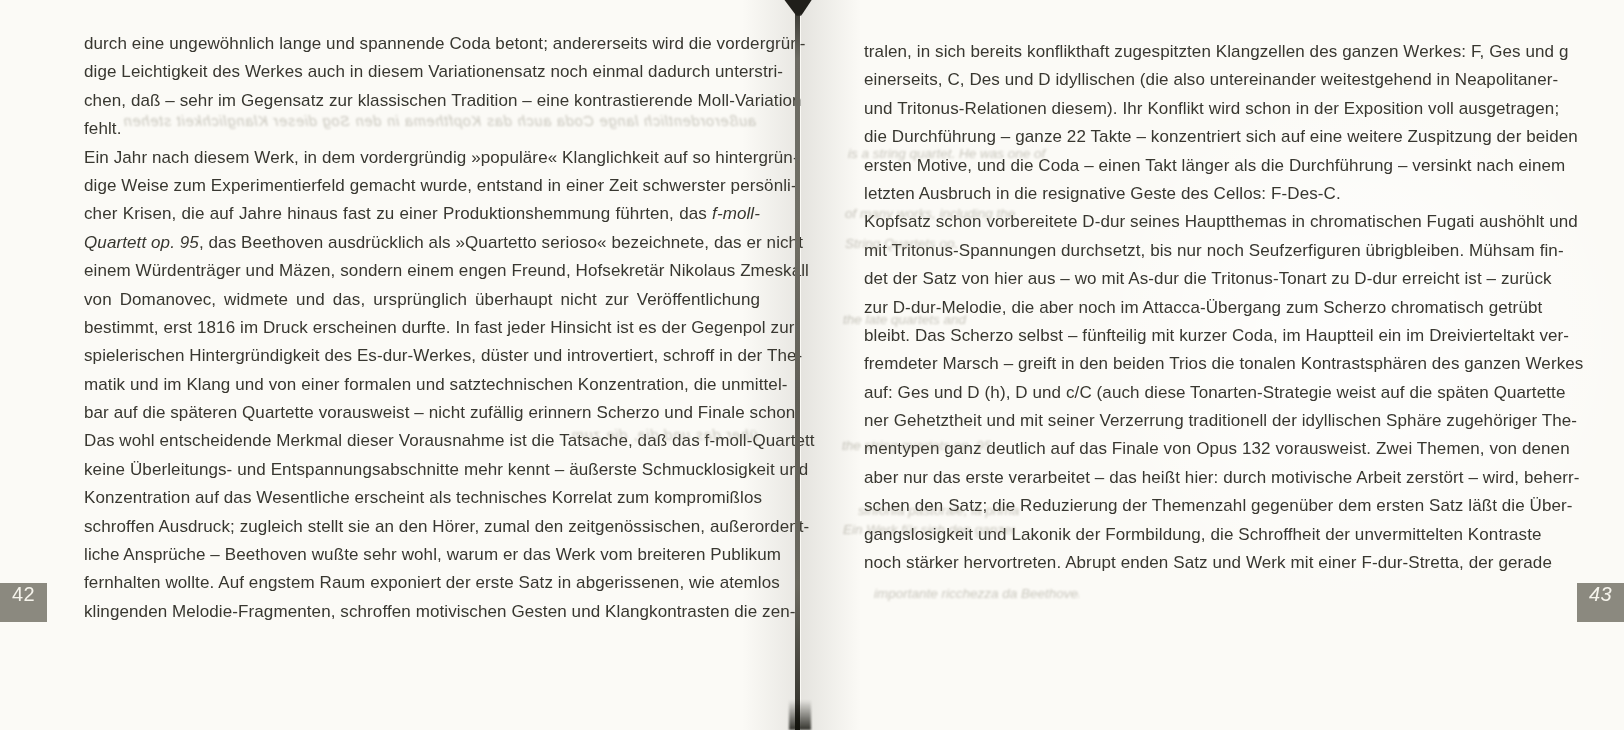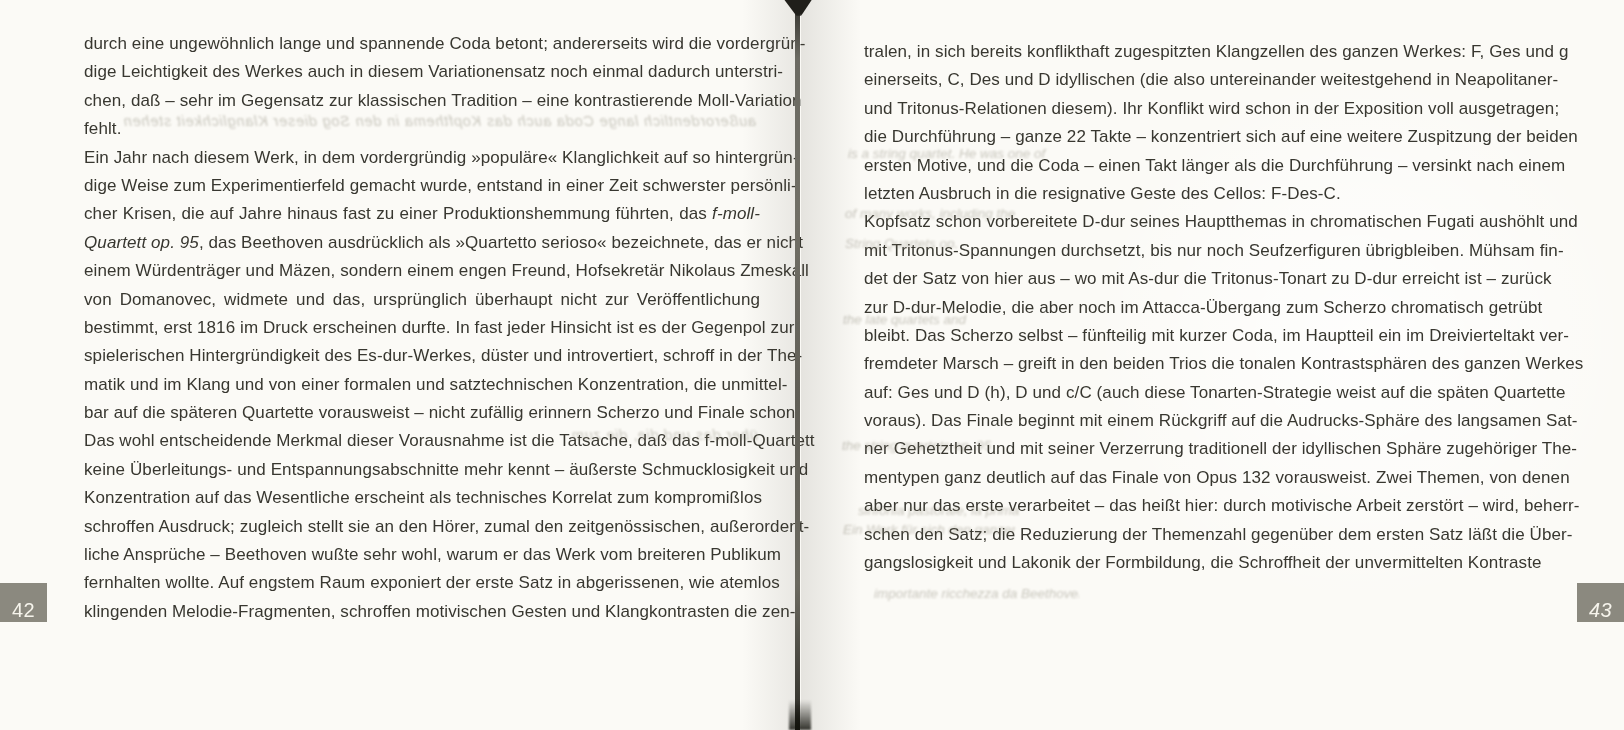--- a/index.html
+++ b/index.html
@@ -83,21 +83,21 @@
     background: linear-gradient(0deg, rgba(18,18,12,0.85) 0%, rgba(18,18,12,0) 100%);
     filter: blur(1.2px);
   }
 
   
   .page-tab {
     position: absolute; top: 583px; width: 47px; height: 39px;
     background: var(--tab-bg, #8b897f);
     color: var(--tab-text, #f6f4ec);
     font-size: 20px;
-    display: flex; align-items: flex-end; justify-content: center;
+    display: flex; align-items: flex-start; justify-content: center;
     letter-spacing: 0.5px;
   }
   .tab-left  { left: 0; }
   .tab-right { right: 0; font-style: italic; }
 </style>
 </head>
 <body>
 
 <div class="stage">
 
@@ -137,26 +137,26 @@
         <div class="text-line">die Durchführung – ganze 22 Takte – konzentriert sich auf eine weitere Zuspitzung der beiden</div>
         <div class="text-line">ersten Motive, und die Coda – einen Takt länger als die Durchführung – versinkt nach einem</div>
         <div class="text-line para-end">letzten Ausbruch in die resignative Geste des Cellos: F-Des-C.</div>
         <div class="text-line">Kopfsatz schon vorbereitete D-dur seines Hauptthemas in chromatischen Fugati aushöhlt und</div>
         <div class="text-line">mit Tritonus-Spannungen durchsetzt, bis nur noch Seufzerfiguren übrigbleiben. Mühsam fin-</div>
         <div class="text-line">det der Satz von hier aus – wo mit As-dur die Tritonus-Tonart zu D-dur erreicht ist – zurück</div>
         <div class="text-line">zur D-dur-Melodie, die aber noch im Attacca-Übergang zum Scherzo chromatisch getrübt</div>
         <div class="text-line">bleibt. Das Scherzo selbst – fünfteilig mit kurzer Coda, im Hauptteil ein im Dreivierteltakt ver-</div>
         <div class="text-line">fremdeter Marsch – greift in den beiden Trios die tonalen Kontrastsphären des ganzen Werkes</div>
         <div class="text-line">auf: Ges und D (h), D und c/C (auch diese Tonarten-Strategie weist auf die späten Quartette</div>
-        <div class="text-line">voraus). Das Finale beginnt mit einem Rückgriff auf die Audrucks-Sphäre des langsamen Sat-</div>
         <div class="text-line">ner Gehetztheit und mit seiner Verzerrung traditionell der idyllischen Sphäre zugehöriger The-</div>
         <div class="text-line">mentypen ganz deutlich auf das Finale von Opus 132 vorausweist. Zwei Themen, von denen</div>
         <div class="text-line">aber nur das erste verarbeitet – das heißt hier: durch motivische Arbeit zerstört – wird, beherr-</div>
         <div class="text-line">schen den Satz; die Reduzierung der Themenzahl gegenüber dem ersten Satz läßt die Über-</div>
         <div class="text-line">gangslosigkeit und Lakonik der Formbildung, die Schroffheit der unvermittelten Kontraste</div>
+        <div class="text-line">noch stärker hervortreten. Abrupt enden Satz und Werk mit einer F-dur-Stretta, der gerade</div>
       </div>
   </div>
 
   <div id="ghosts">
       <div class="ghost mirrored" style="top: 113px; left: 118px; width: 638px;">außerordentlich lange Coda auch das Kopfthema in den Sog dieser Klanglichkeit stehen</div>
       <div class="ghost mirrored" style="top: 427px; left: 566px; width: 192px;">über das und die, die zum Inhalt einen</div>
       <div class="ghost" style="top: 146px; left: 848px; width: 205px;">is a string quartet. He was one of</div>
       <div class="ghost" style="top: 206px; left: 845px; width: 172px;">of many works, including the</div>
       <div class="ghost" style="top: 236px; left: 845px; width: 122px;">String Quartets op.</div>
       <div class="ghost" style="top: 312px; left: 843px; width: 140px;">the late quartets and</div>

